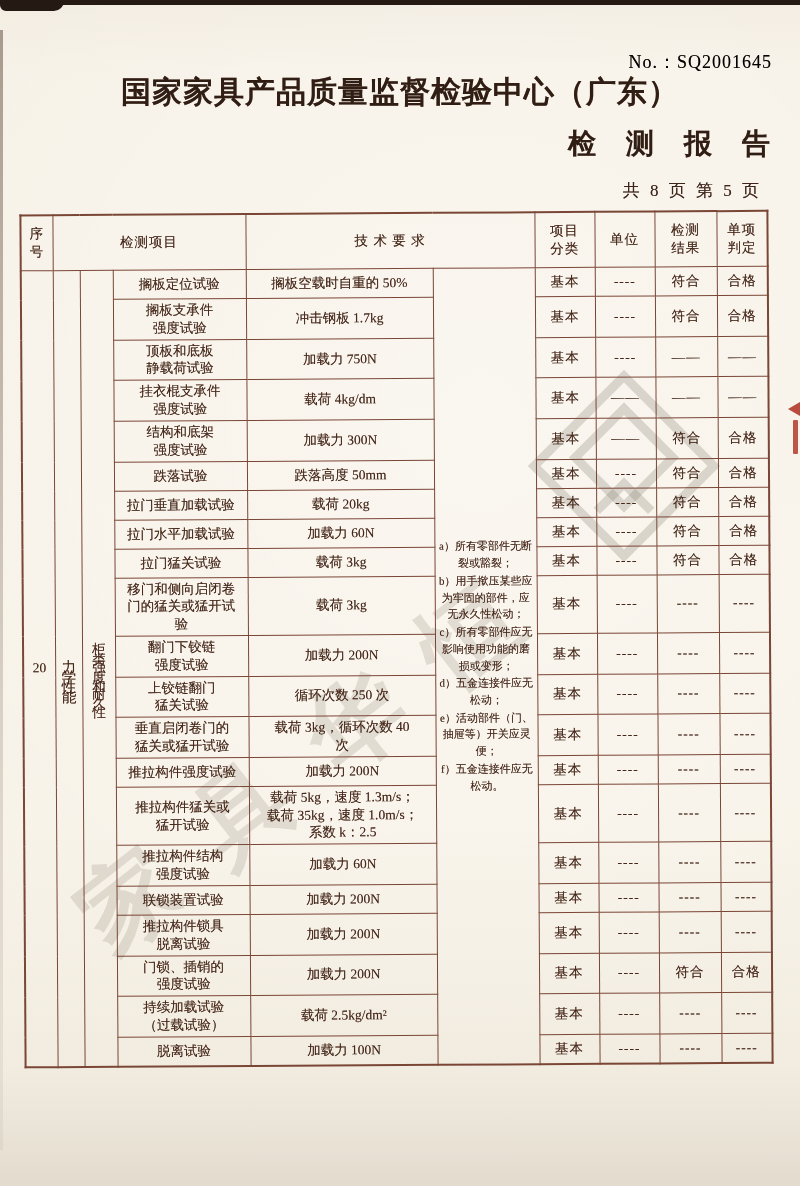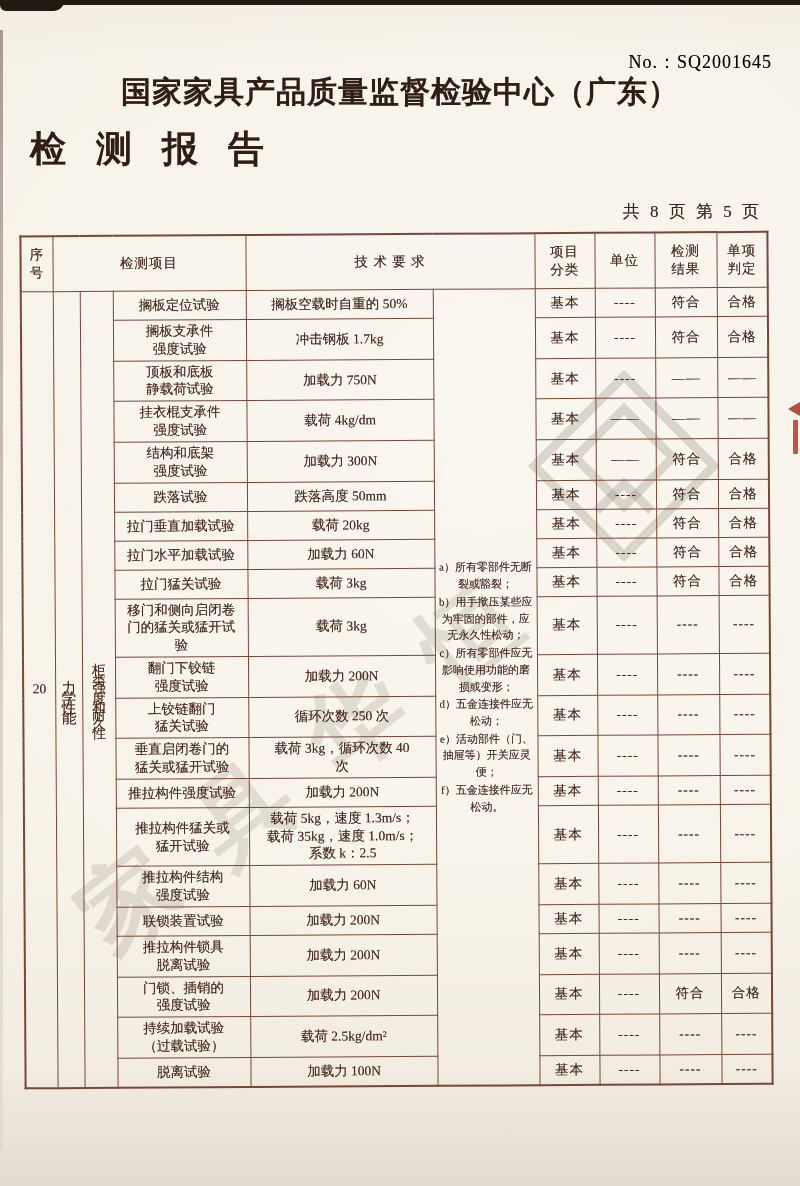--- a/index.html
+++ b/index.html
@@ -30,23 +30,23 @@
   .watermark-logo{position:absolute;left:556px;top:398px;width:118px;height:118px;
     transform:rotate(45deg);border:9px solid rgba(128,118,106,0.26);pointer-events:none;}
   .watermark-logo .inner{position:absolute;left:14px;top:14px;width:60px;height:60px;
     border:9px solid rgba(128,118,106,0.26);}
   .watermark-logo .notch{position:absolute;right:8px;bottom:8px;width:34px;height:34px;
     border-left:9px solid rgba(128,118,106,0.26);border-top:9px solid rgba(128,118,106,0.26);}
   
   .doc-header{position:relative;padding-top:48px;}
   .report-no{position:absolute;top:50px;right:28px;font-size:18px;letter-spacing:1px;color:#000000;}
   .org-name{margin-top:24px;text-align:center;font-size:30px;font-weight:bold;letter-spacing:1px;color:#301d13;}
-  .report-title{margin-top:12px;text-align:left;font-size:36px;font-weight:bold;
+  .report-title{margin-top:12px;text-align:right;font-size:28px;font-weight:bold;
     letter-spacing:30px;text-indent:30px;color:#301d13;}
-  .pagination{margin-top:26px;text-align:right;padding-right:38px;font-size:17px;letter-spacing:3px;color:#3c241a;}
+  .pagination{margin-top:16px;text-align:right;padding-right:38px;font-size:17px;letter-spacing:3px;color:#3c241a;}
   
   .table-wrap{position:relative;margin:10px 0 0 22px;transform:rotate(-0.35deg);}
   table.report{border-collapse:collapse;table-layout:fixed;width:747px;
     border:2.5px solid #7a4636;}
   table.report th,table.report td{
     border:1.5px solid #7a4636;font-size:13.5px;line-height:1.32;
     vertical-align:middle;text-align:center;padding:2px 3px;color:#46281b;
     overflow:hidden;}
   table.report th{font-weight:normal;white-space:pre-line;height:50px;letter-spacing:1px;}
   td.item-cell{white-space:pre-line;height:24px;}

